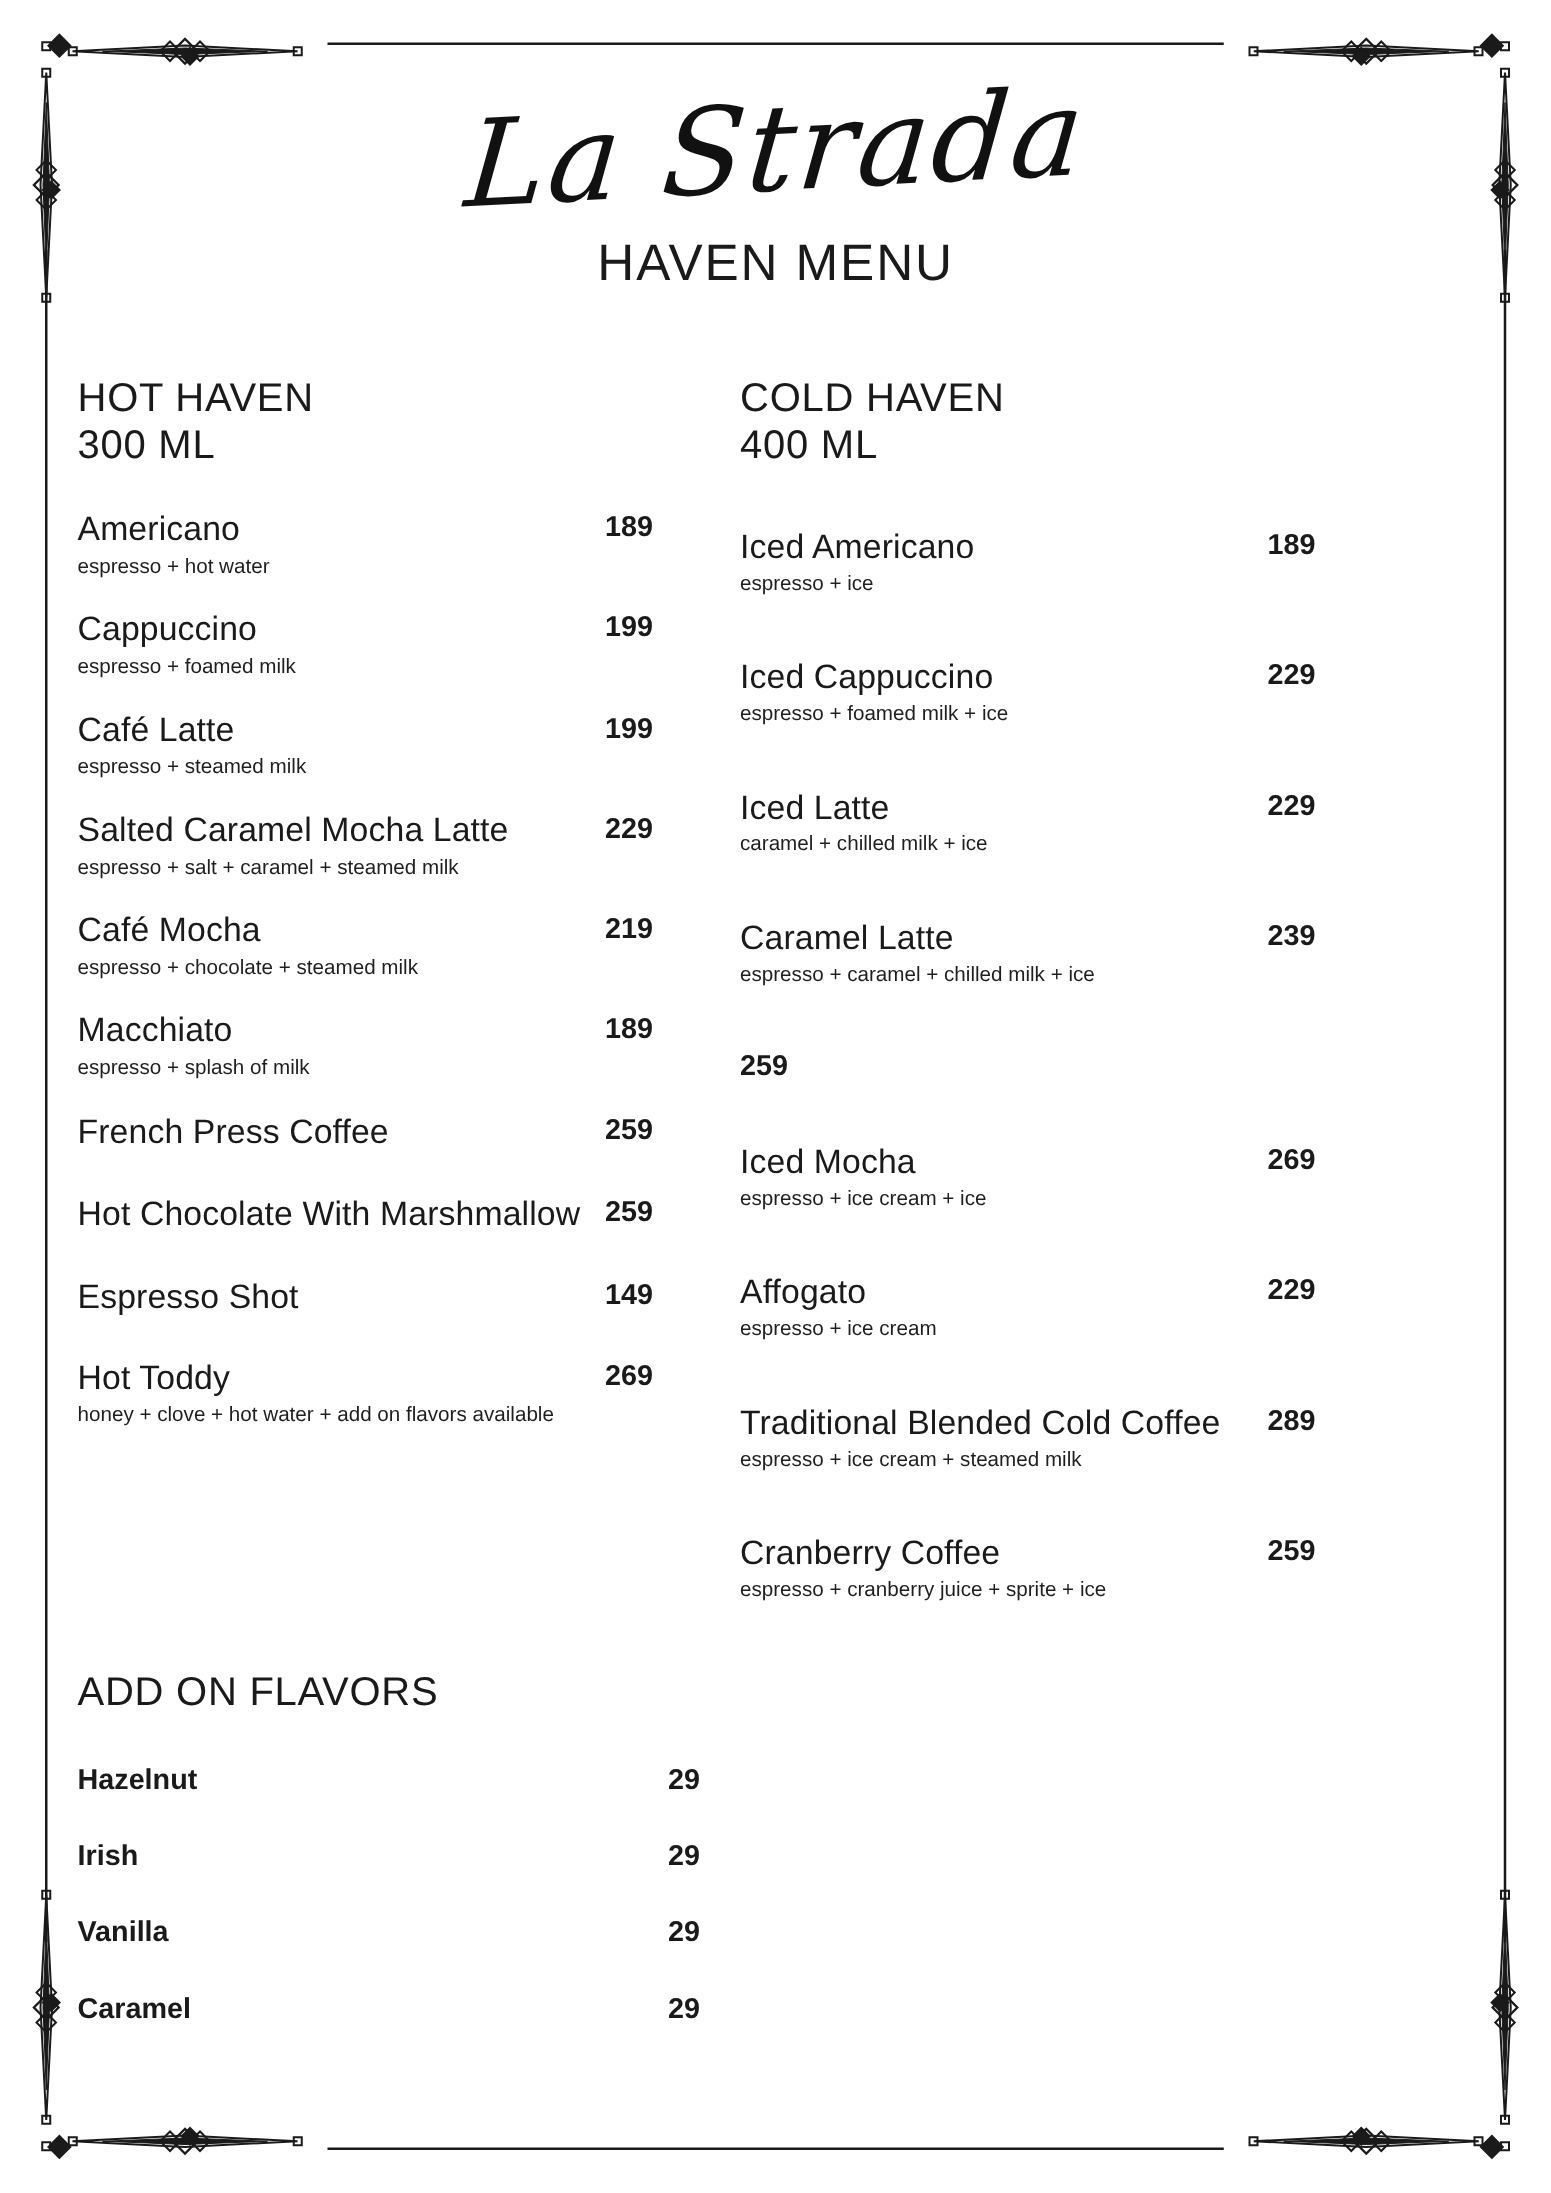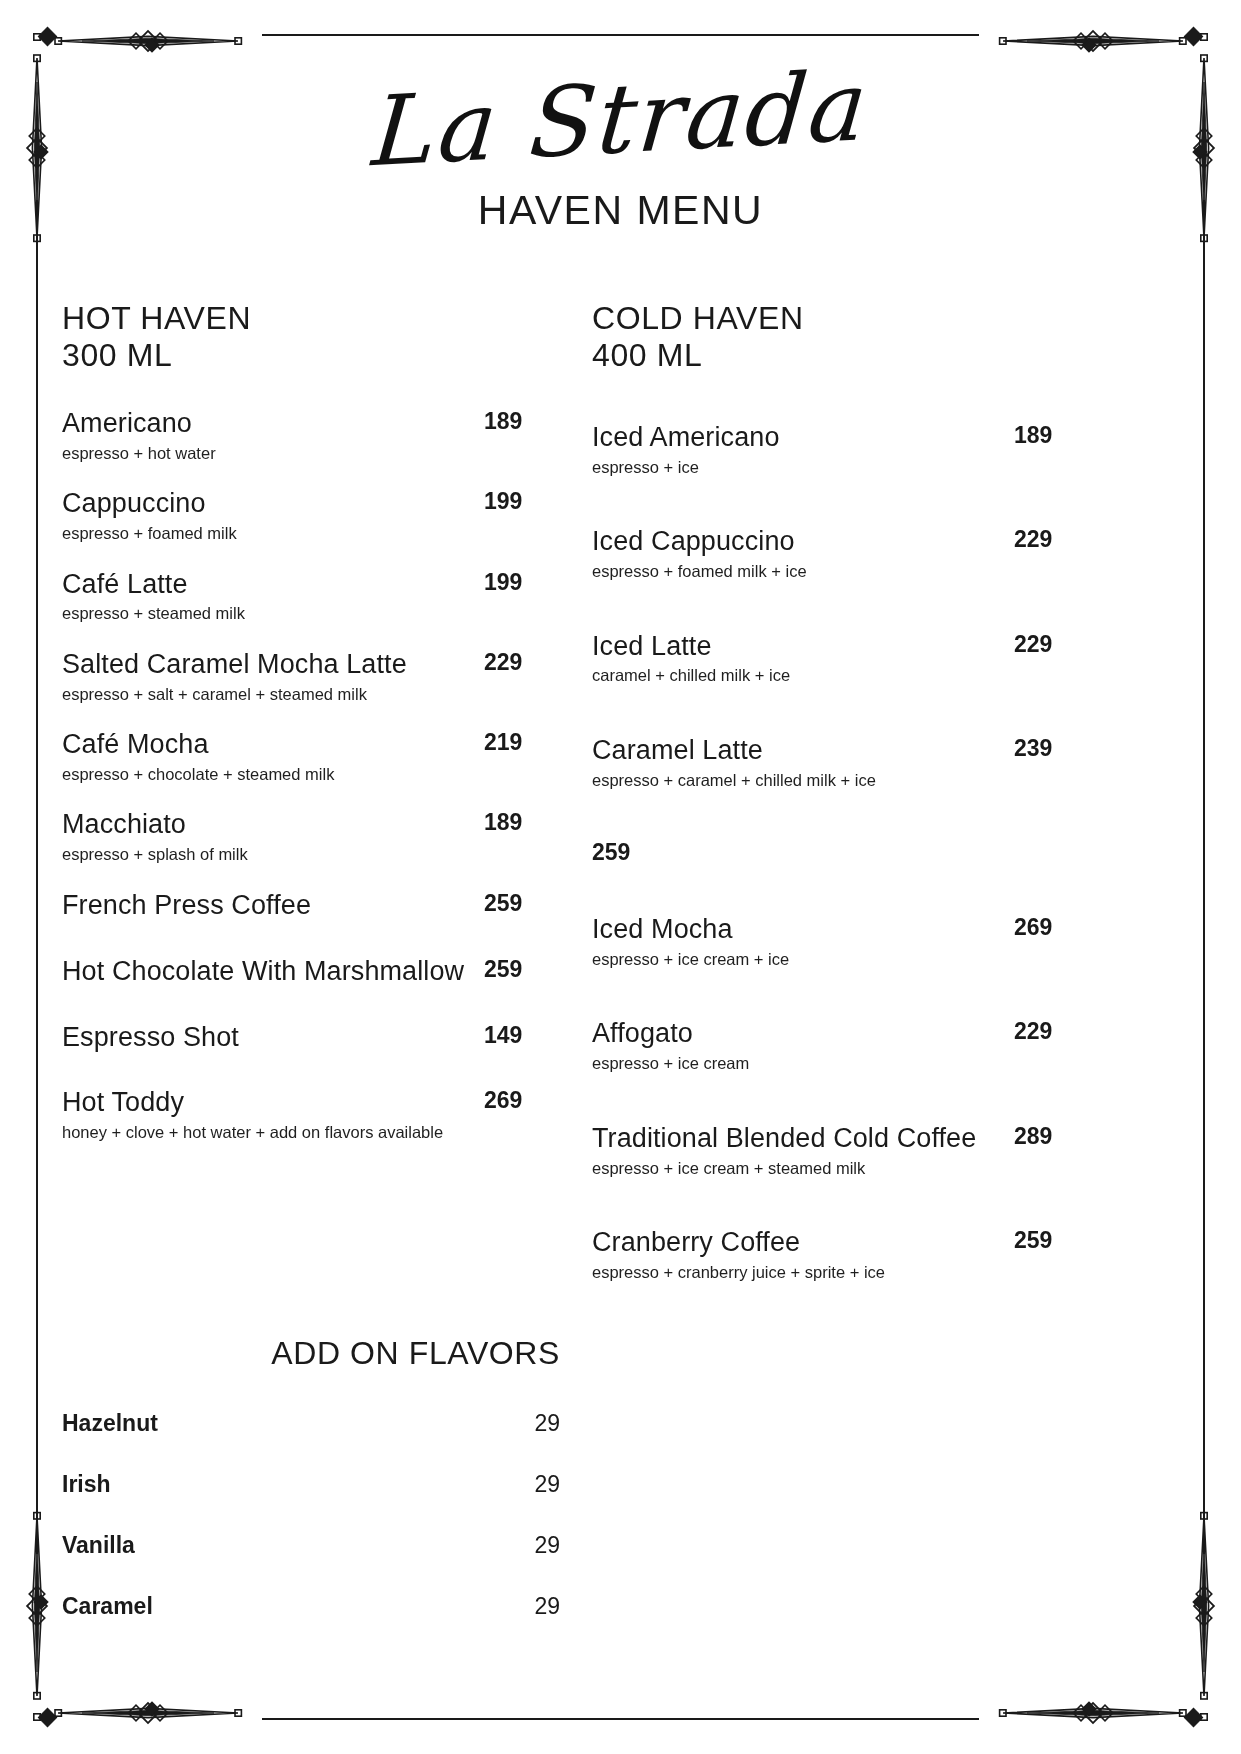--- a/index.html
+++ b/index.html
@@ -118,29 +118,29 @@
 
   .no-desc { margin-bottom: 34px; }
 
   
   .addons {
     position: absolute;
     top: 1335px;
     left: 62px;
     width: 498px;
   }
-  .addons .section-head { margin-bottom: 38px; align-items: flex-end; }
+  .addons .section-head { margin-bottom: 38px; }
   .addon-row {
     display: flex;
     justify-content: space-between;
     align-items: flex-end;
     margin-bottom: 34px;
   }
   .addon-name { font-size: 23px; font-weight: 700; }
-  .addon-price { font-size: 23px; font-weight: 400; }
+  .addon-price { font-size: 23px; font-weight: 700; }
 </style>
 </head>
 <body>
 
 <div class="frame-line frame-top"></div>
 <div class="frame-line frame-bottom"></div>
 <div class="frame-line frame-left"></div>
 <div class="frame-line frame-right"></div>
 
 <div class="ornament orn-tl">

